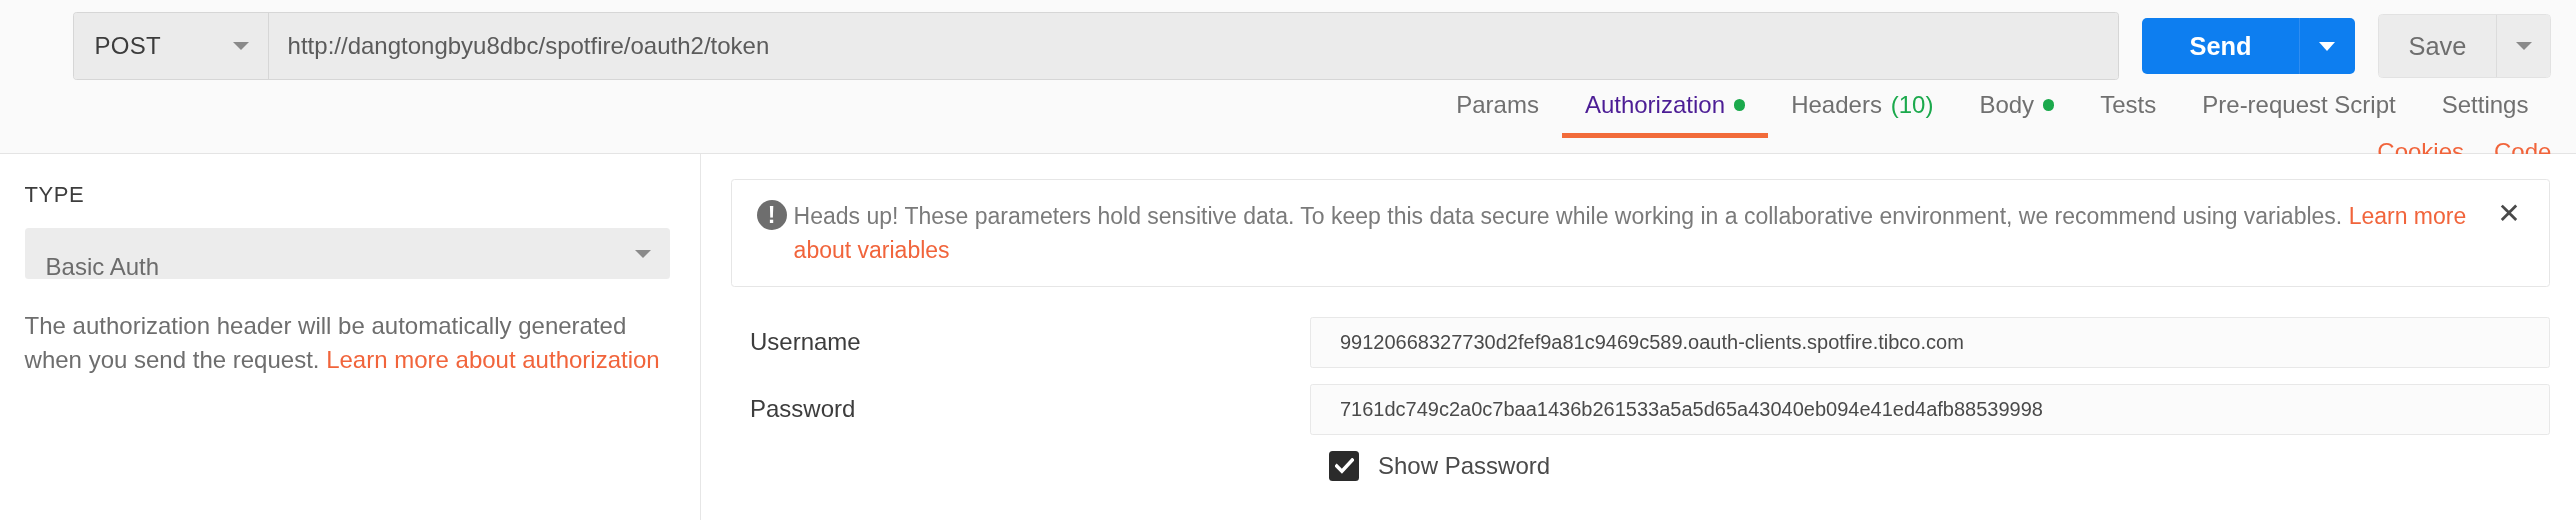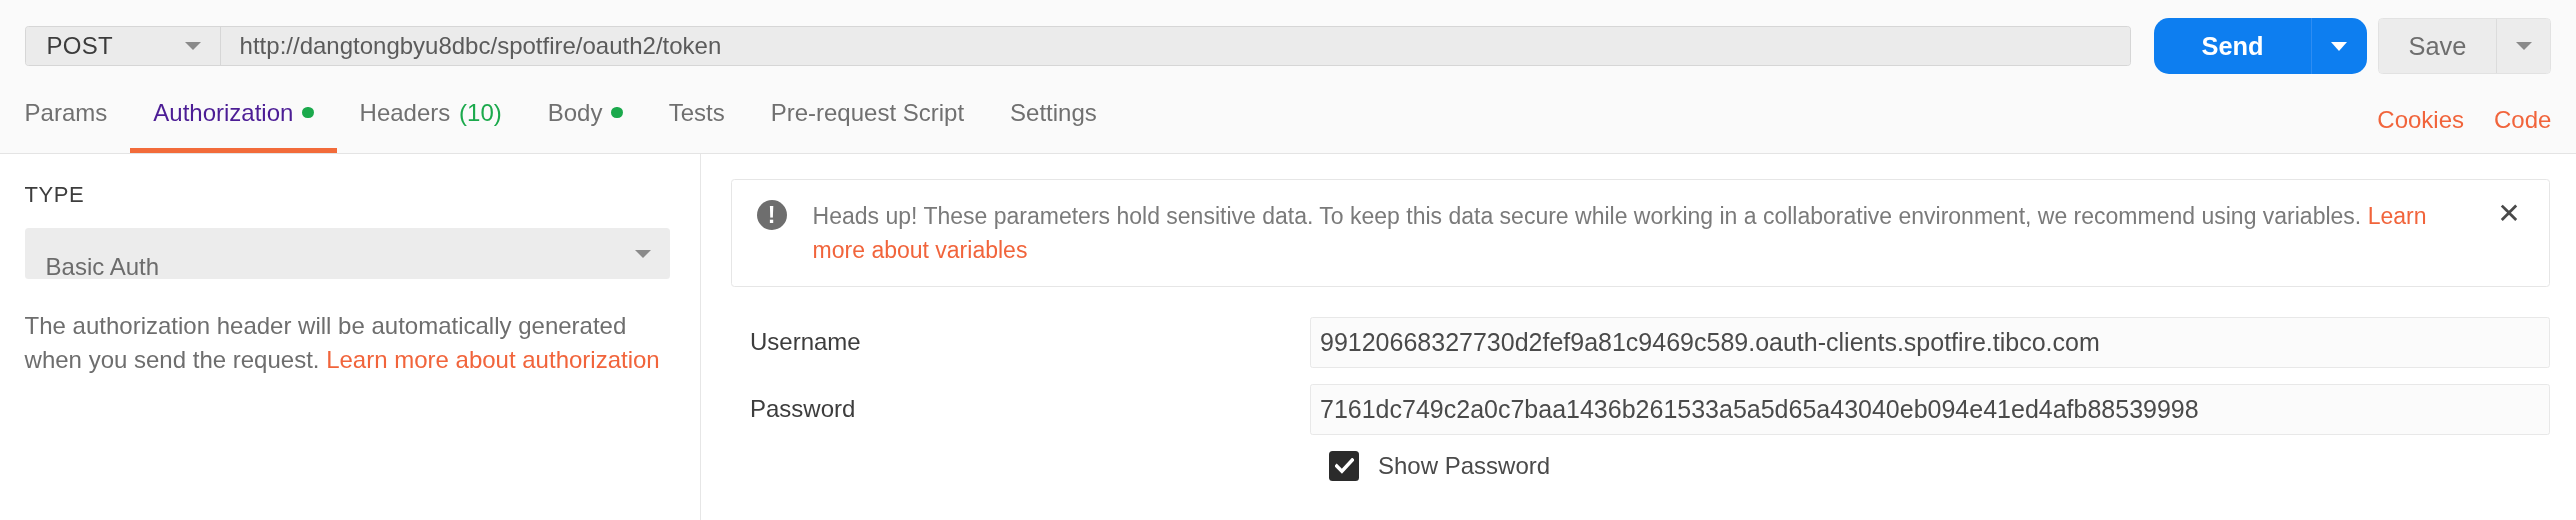--- a/index.html
+++ b/index.html
@@ -16,25 +16,26 @@
     display: flex;
     align-items: center;
     padding: 14px 24.6px 12.3px 24.6px;
     background: #fafafa;
     height: 91px;
   }
 
   .method-url-group {
     display: flex;
     flex: 1 1 auto;
-    height: 40px;
+    height: 68px;
     border: 0.9px solid #d6d6d6;
     border-radius: 3.5px;
     background: #ebebeb;
     overflow: hidden;
+    margin-left: 48px;
   }
 
   .method-select {
     display: flex;
     align-items: center;
     justify-content: space-between;
     width: 195px;
     padding: 0 19px 0 21px;
     background: #ebebeb;
     border-right: 0.9px solid #d6d6d6;
@@ -62,21 +63,21 @@
     color: #5b5b5b;
     white-space: nowrap;
     overflow: hidden;
     cursor: text;
   }
 
   .send-group {
     display: flex;
     margin-left: 23px;
     height: 56px;
-    border-radius: 15px;
+    border-radius: 5px;
     overflow: hidden;
   }
   .send-btn {
     display: flex; align-items: center; justify-content: center;
     background: #0d7ef0;
     color: #ffffff;
     font-size: 25.4px;
     font-weight: bold;
     padding: 0 47px;
     cursor: pointer;
@@ -90,22 +91,22 @@
   }
   .caret-white {
     width: 0; height: 0;
     border-left: 8.8px solid transparent;
     border-right: 8.8px solid transparent;
     border-top: 9.6px solid #ffffff;
   }
 
   .save-group {
     display: flex;
-    margin-left: 11px;
-    height: 56px;
+    margin-left: 23px;
+    height: 64px;
     border-radius: 4.4px;
     overflow: hidden;
     border: 0.9px solid #e2e2e2;
   }
   .save-btn {
     display: flex; align-items: center; justify-content: center;
     background: #ececec;
     color: #6e6e6e;
     font-size: 25.4px;
     padding: 0 30px;
@@ -121,20 +122,21 @@
 
   
   .tab-bar {
     display: flex;
     align-items: flex-end;
     justify-content: space-between;
     height: 63px;
     padding: 0 24.6px;
     border-bottom: 0.9px solid #e4e4e4;
     background: #fafafa;
+    flex-direction: column;
   }
   .tabs { display: flex; align-items: flex-end; height: 100%; }
   .tab {
     display: flex;
     align-items: center;
     gap: 8.8px;
     height: 100%;
     padding: 0 23px;
     font-size: 24px;
     color: #707070;
@@ -228,21 +230,21 @@
     border-radius: 50%;
     background: #6e6e6e;
     color: #ffffff;
     display: flex; align-items: center; justify-content: center;
     font-size: 23px;
     font-weight: bold;
     margin-top: 1.8px;
   }
   .banner-text {
     flex: 1 1 auto;
-    margin-left: 26px;
+    margin-left: 7px;
     font-size: 23px;
     line-height: 1.48;
     color: #7a7a7a;
     max-width: 1745px;
   }
   .banner-link { color: #f1643b; cursor: pointer; }
   .banner-close {
     flex: 0 0 auto;
     margin-left: 21px;
     font-size: 28px;
@@ -263,25 +265,25 @@
     width: 579px;
     font-size: 24px;
     color: #3d3d3d;
     padding-left: 19px;
   }
   .field-input {
     flex: 1 1 auto;
     height: 51px;
     display: flex;
     align-items: center;
-    padding: 0 9px;
+    padding: 0 29px;
     border: 0.9px solid #e8e8e8;
     border-radius: 2.6px;
     background: #fbfbfb;
-    font-size: 25px;
+    font-size: 20px;
     color: #4a4a4a;
     white-space: nowrap;
     overflow: hidden;
     cursor: text;
   }
 
   .checkbox-row {
     display: flex;
     align-items: center;
     margin-top: 4px;

